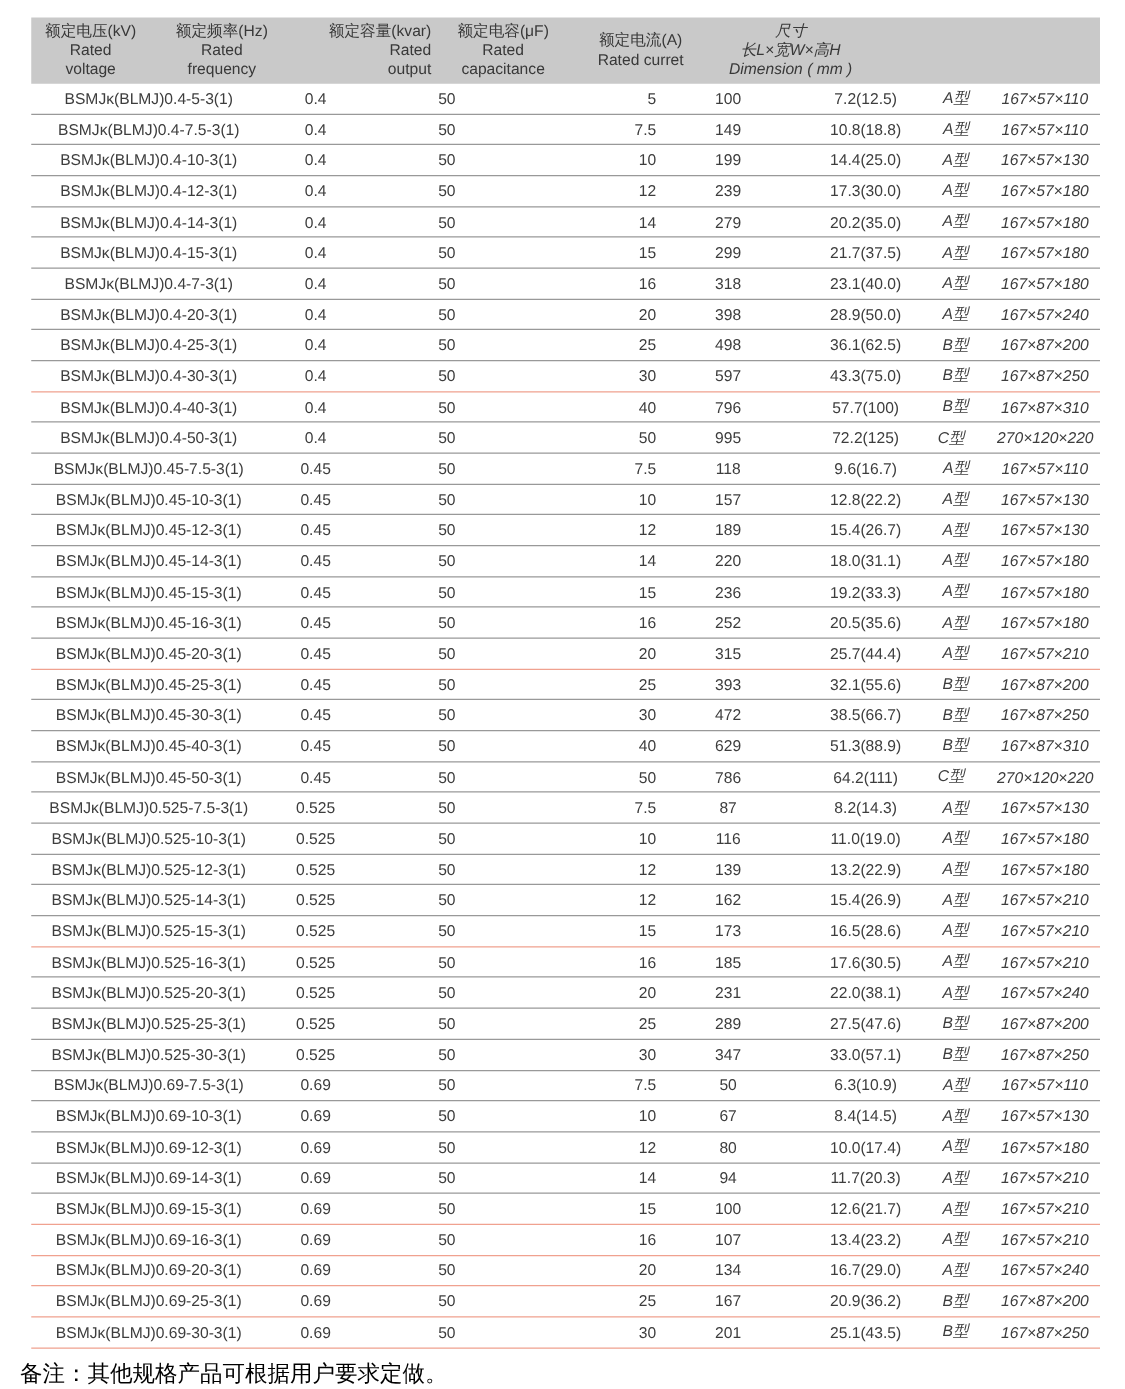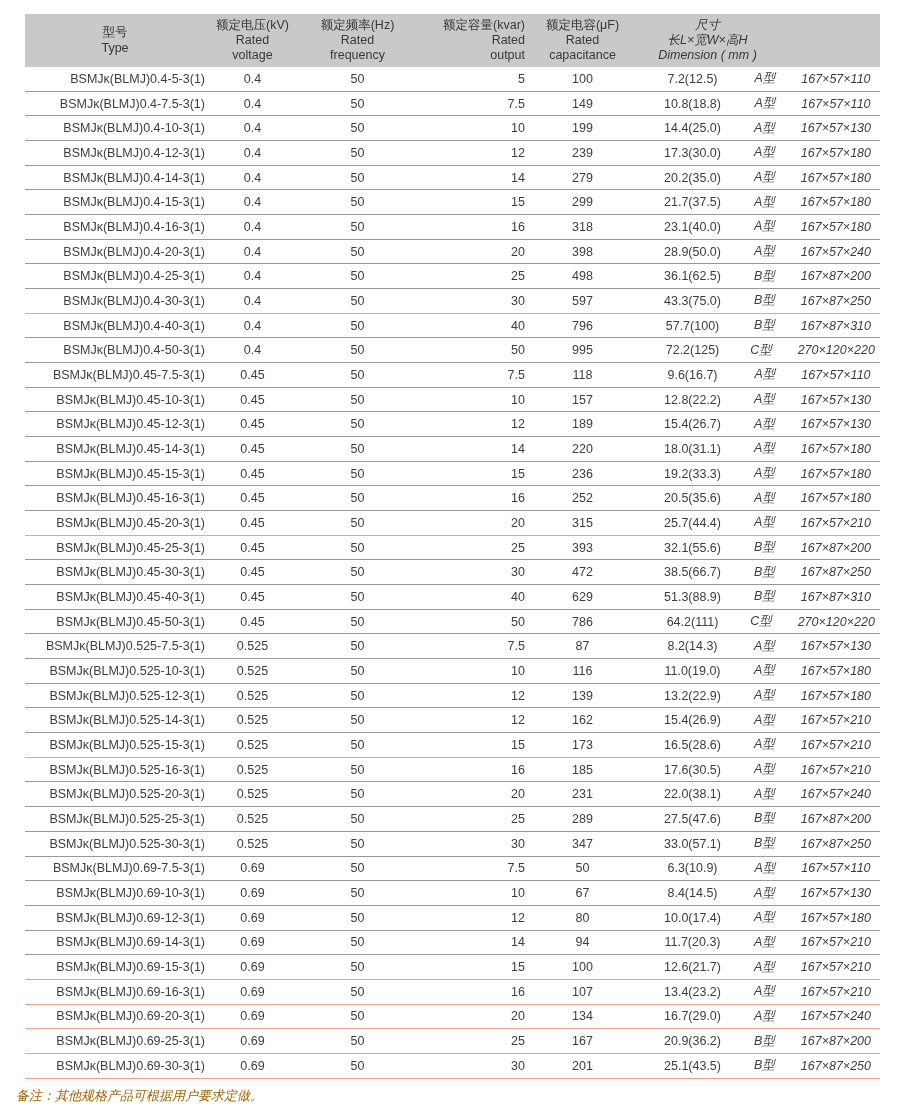--- a/index.html
+++ b/index.html
@@ -34,57 +34,57 @@
   }
   .tr.red{border-bottom-color:var(--section-border-red);}
   .td{text-align:center;white-space:nowrap;}
   .c0{width:180px;}
   .c1{width:95px;}
   .c2{width:115px;}
   .c3{width:110px;text-align:right;}
   .c4{width:115px;justify-content:center;}
   .c5{width:105px;}
   .c6{width:135px;font-style:italic;}
-  .td.c0{text-align:right;padding-left:8px;box-sizing:border-box;}
+  .td.c0{text-align:center;padding-left:8px;box-sizing:border-box;}
   .dim{display:flex;justify-content:center;align-items:center;gap:26px;}
   .footnote{
     margin:8px 0 0 16px;
-    font-size:13px;color:#a16207;font-style:italic;
+    font-size:18px;color:#000000;
   }
 </style>
 </head>
 <body>
 
 <div class="page">
   <div class="spec-table">
     <div class="thead" id="thead">
-        <div class="th c0">
-          <div>型号</div>
-          <div>Type</div>
-        </div>
         <div class="th c1">
           <div>额定电压(kV)</div>
           <div>Rated</div>
           <div>voltage</div>
         </div>
         <div class="th c2">
           <div>额定频率(Hz)</div>
           <div>Rated</div>
           <div>frequency</div>
         </div>
         <div class="th c3">
           <div>额定容量(kvar)</div>
           <div>Rated</div>
           <div>output</div>
         </div>
         <div class="th c4">
           <div>额定电容(μF)</div>
           <div>Rated</div>
           <div>capacitance</div>
         </div>
+        <div class="th c5">
+          <div>额定电流(A)</div>
+          <div>Rated  curret</div>
+        </div>
         <div class="th c6">
           <div>尺寸</div>
           <div>长L×宽W×高H</div>
           <div>Dimension ( mm )</div>
         </div>
       </div>
     <div id="tbody">
         <div class="tr">
           <div class="td c0">BSMJᴋ(BLMJ)0.4-5-3(1)</div>
           <div class="td c1">0.4</div>
@@ -151,21 +151,21 @@
           <div class="td c2">50</div>
           <div class="td c3">15</div>
           <div class="td c4">299</div>
           <div class="td c5">21.7(37.5)</div>
           <div class="td c6 dim">
             <span>A型</span>
             <span>167×57×180</span>
           </div>
         </div>
         <div class="tr">
-          <div class="td c0">BSMJᴋ(BLMJ)0.4-16-3(1)</div>
+          <div class="td c0">BSMJᴋ(BLMJ)0.4-7-3(1)</div>
           <div class="td c1">0.4</div>
           <div class="td c2">50</div>
           <div class="td c3">16</div>
           <div class="td c4">318</div>
           <div class="td c5">23.1(40.0)</div>
           <div class="td c6 dim">
             <span>A型</span>
             <span>167×57×180</span>
           </div>
         </div>

